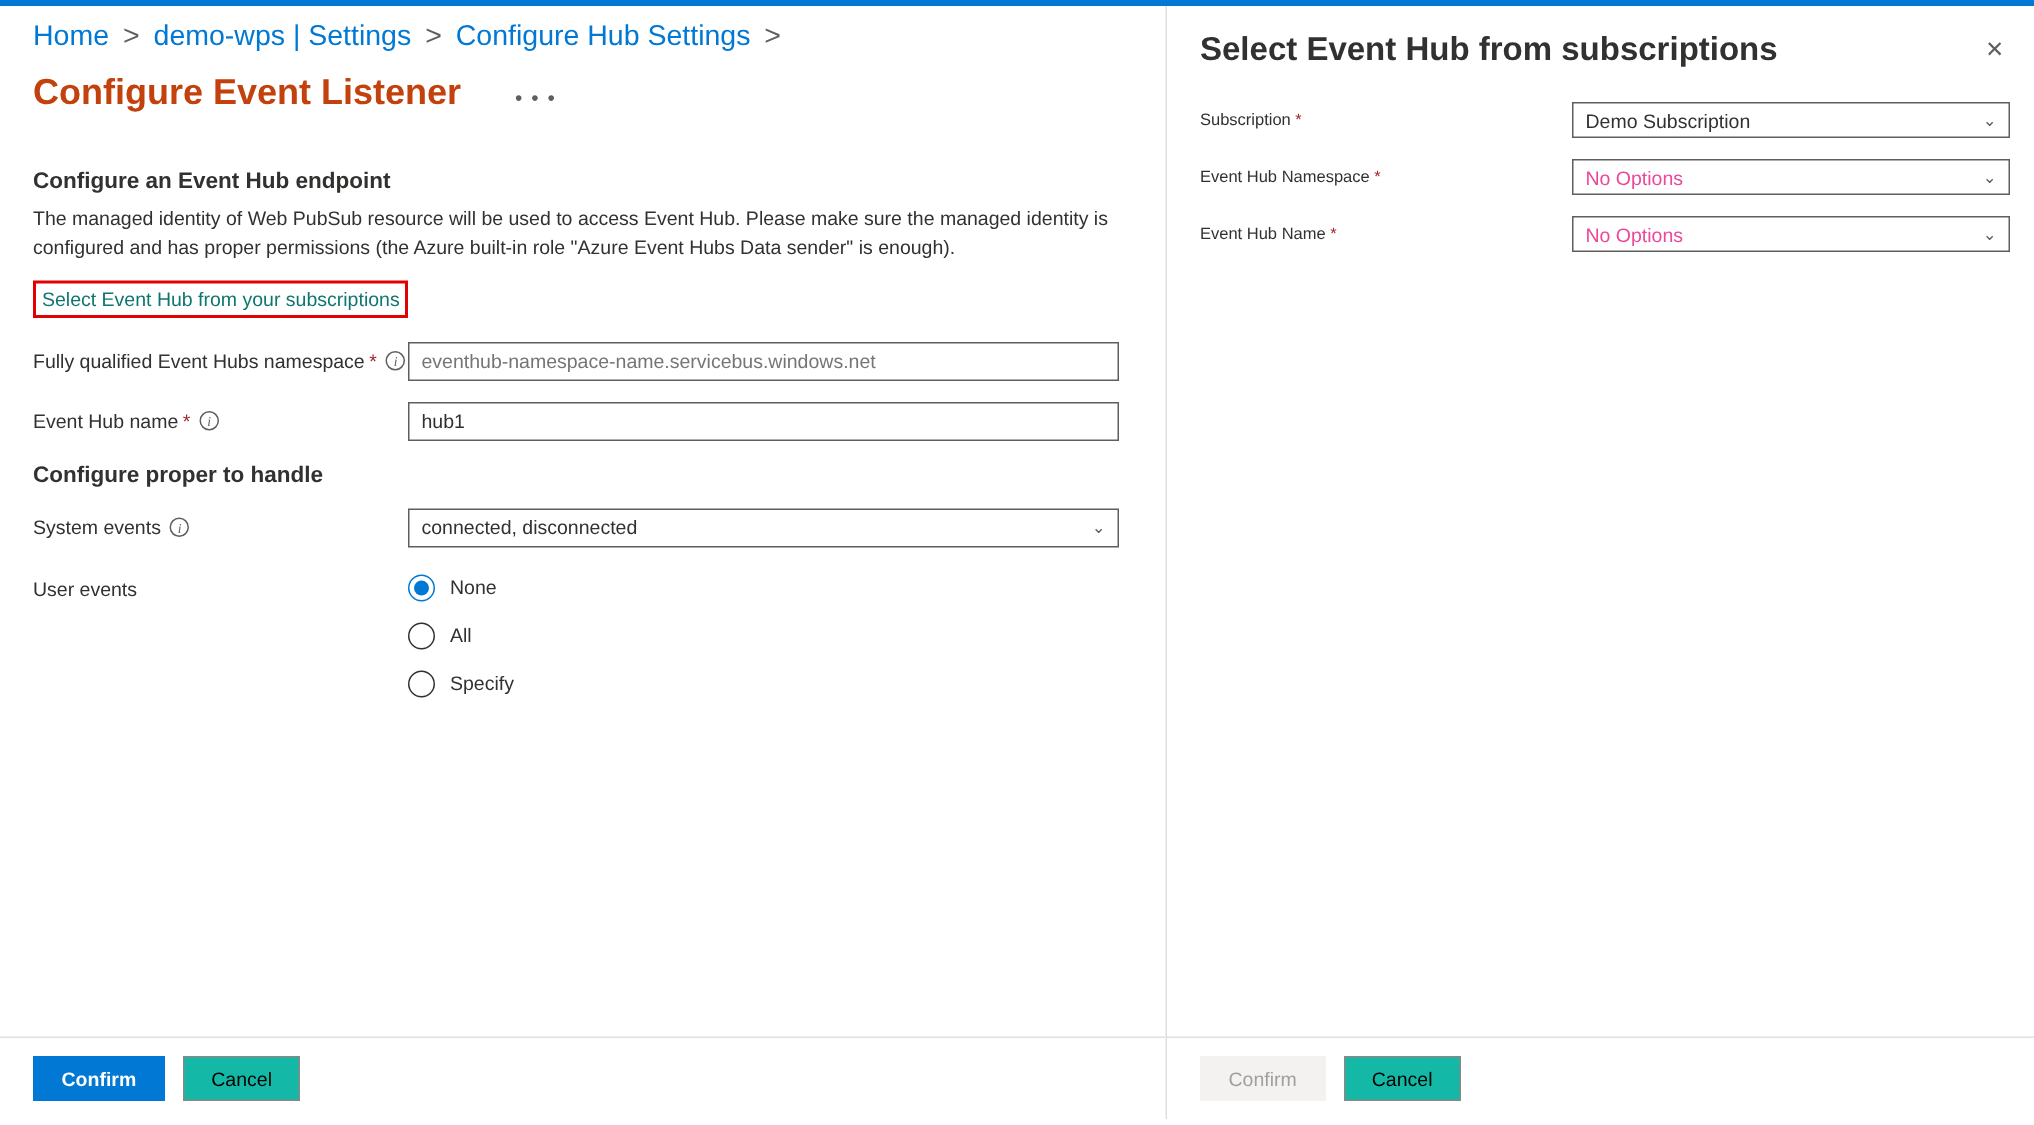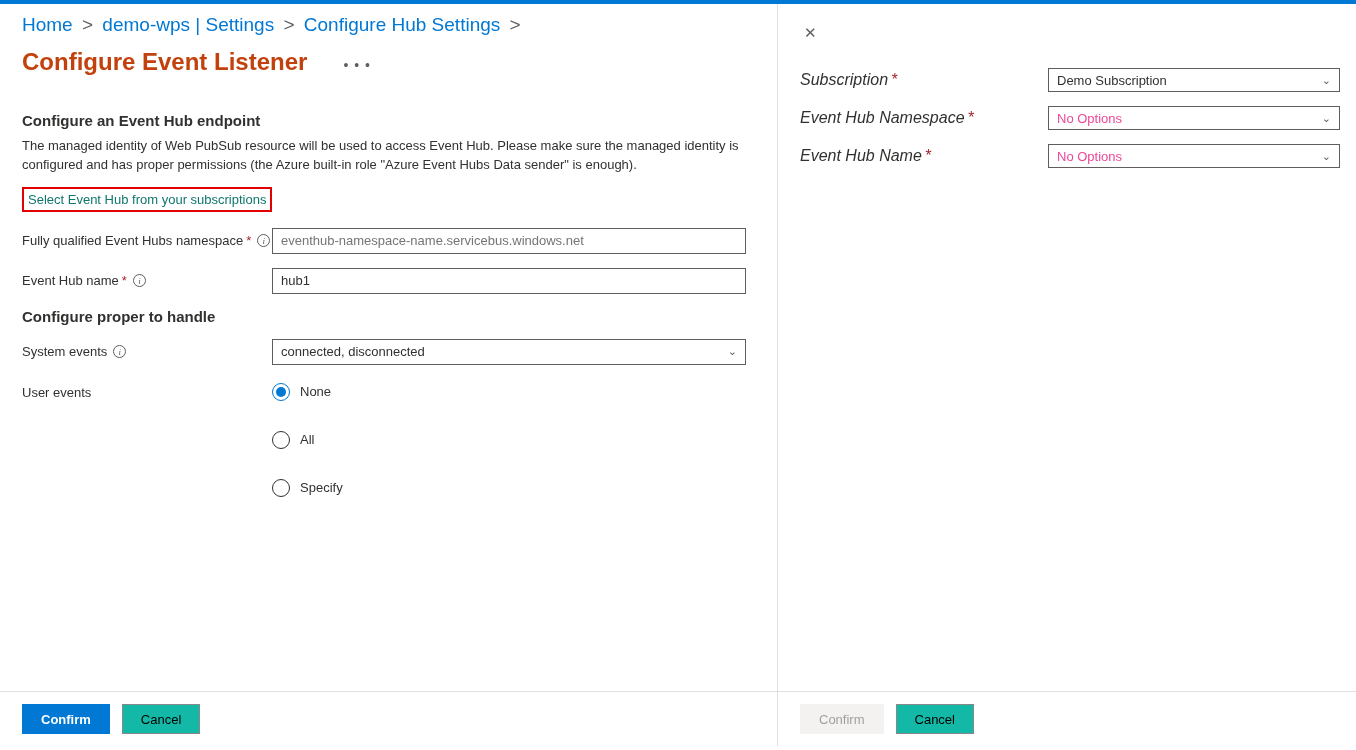--- a/index.html
+++ b/index.html
@@ -81,21 +81,21 @@
     }
     .select-input {
       display: flex;
       align-items: center;
       justify-content: space-between;
       cursor: pointer;
     }
     .placeholder-ph { color: #ec4899; }
     .chev { color: #605e5c; font-size: 11px; }
 
-    .radio-group { display: flex; flex-direction: column; gap: 30px; margin-top: 4px; }
+    .radio-group { display: flex; flex-direction: column; gap: 14px; margin-top: 4px; }
     .radio-row { display: flex; align-items: center; gap: 10px; cursor: pointer; }
     .radio-outer {
       width: 18px; height: 18px; border: 1px solid #323130; border-radius: 50%;
       display: flex; align-items: center; justify-content: center;
     }
     .radio-outer.checked { border-color: #0078d4; }
     .radio-inner {
       width: 10px; height: 10px; border-radius: 50%;
       background: #0078d4;
     }
@@ -133,21 +133,21 @@
       display: flex;
       justify-content: space-between;
       align-items: flex-start;
       padding: 16px 22px 14px;
     }
     .panel-title { font-size: 22px; font-weight: 600; }
     .close-icon { font-size: 15px; color: #605e5c; cursor: pointer; padding: 4px; }
 
     .panel-content { padding: 8px 22px; flex: 1; }
     .panel-row { display: flex; align-items: center; margin-bottom: 14px; }
-    .panel-label { width: 248px; font-size: 16px; font-style: italic; }
+    .panel-label { width: 248px; font-size: 11px; }
     .panel-select {
       width: 292px;
       height: 24px;
       border: 1px solid #605e5c;
       padding: 0 8px;
       display: flex;
       align-items: center;
       justify-content: space-between;
       cursor: pointer;
       font-size: 13px;
@@ -237,20 +237,21 @@
     </div>
 
     <div class="footer">
       <button class="btn btn-primary">Confirm</button>
       <button class="btn">Cancel</button>
     </div>
   </div>
 
   <div class="right-pane">
     <div class="panel-header">
+      <div class="panel-title">Select Event Hub from subscriptions</div>
       <div class="close-icon">✕</div>
     </div>
 
     <div class="panel-content">
       <div class="panel-row">
         <div class="panel-label">
           <span>Subscription</span><span class="req">*</span>
         </div>
         <div class="panel-select">
           <span>Demo Subscription</span>

